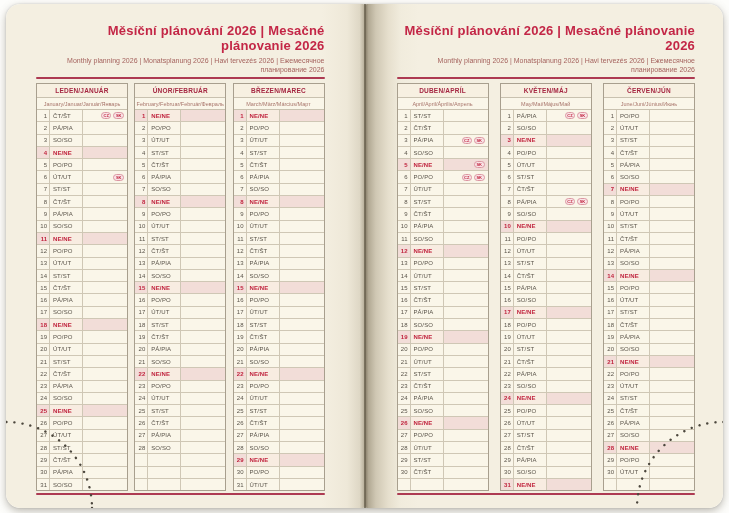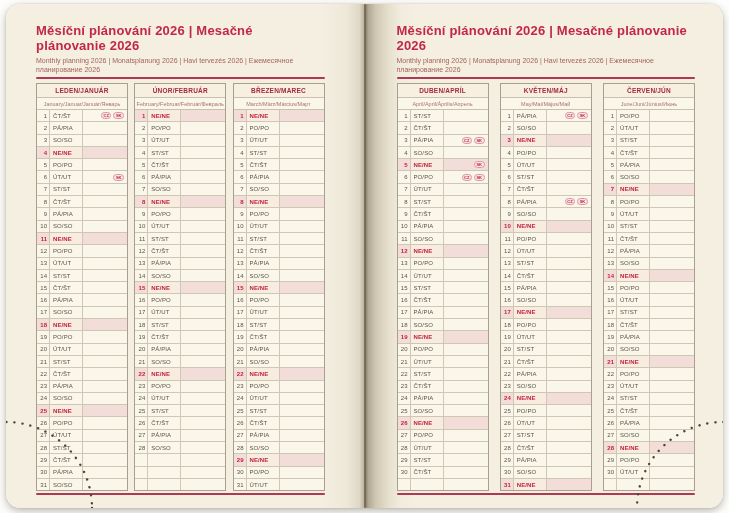--- a/index.html
+++ b/index.html
@@ -25,21 +25,21 @@
   }
   .spine {
     position:absolute; left:50%; top:0; width:2px; height:100%;
     transform:translateX(-50%);
     background:#6f6654; opacity:.85;
   }
   .content { position:relative; height:100%; }
   .page.left  .content { margin:0 40px 0 30px; }
   .page.right .content { margin:0 28px 0 32px; }
 
-  .header { text-align:left; padding-top:19px; }
+  .header { text-align:right; padding-top:19px; }
   .title { font-size:13px; font-weight:bold; color:#c32646; letter-spacing:.2px; line-height:15px; }
   .subtitle { font-size:7px; color:#a5635e; margin-top:3px; line-height:9px; }
   .rule { height:2px; background:#ad3a52; margin-top:3px; border-radius:1px; }
   .bottom-rule { height:2px; background:#ad3a52; margin-top:2px; border-radius:1px; }
 
   .months { display:flex; justify-content:space-between; margin-top:4px; height:408px; }
   .month {
     width:92px; box-sizing:border-box; border:1px solid #a89f8e;
     background:#faf6e9; display:flex; flex-direction:column;
   }

